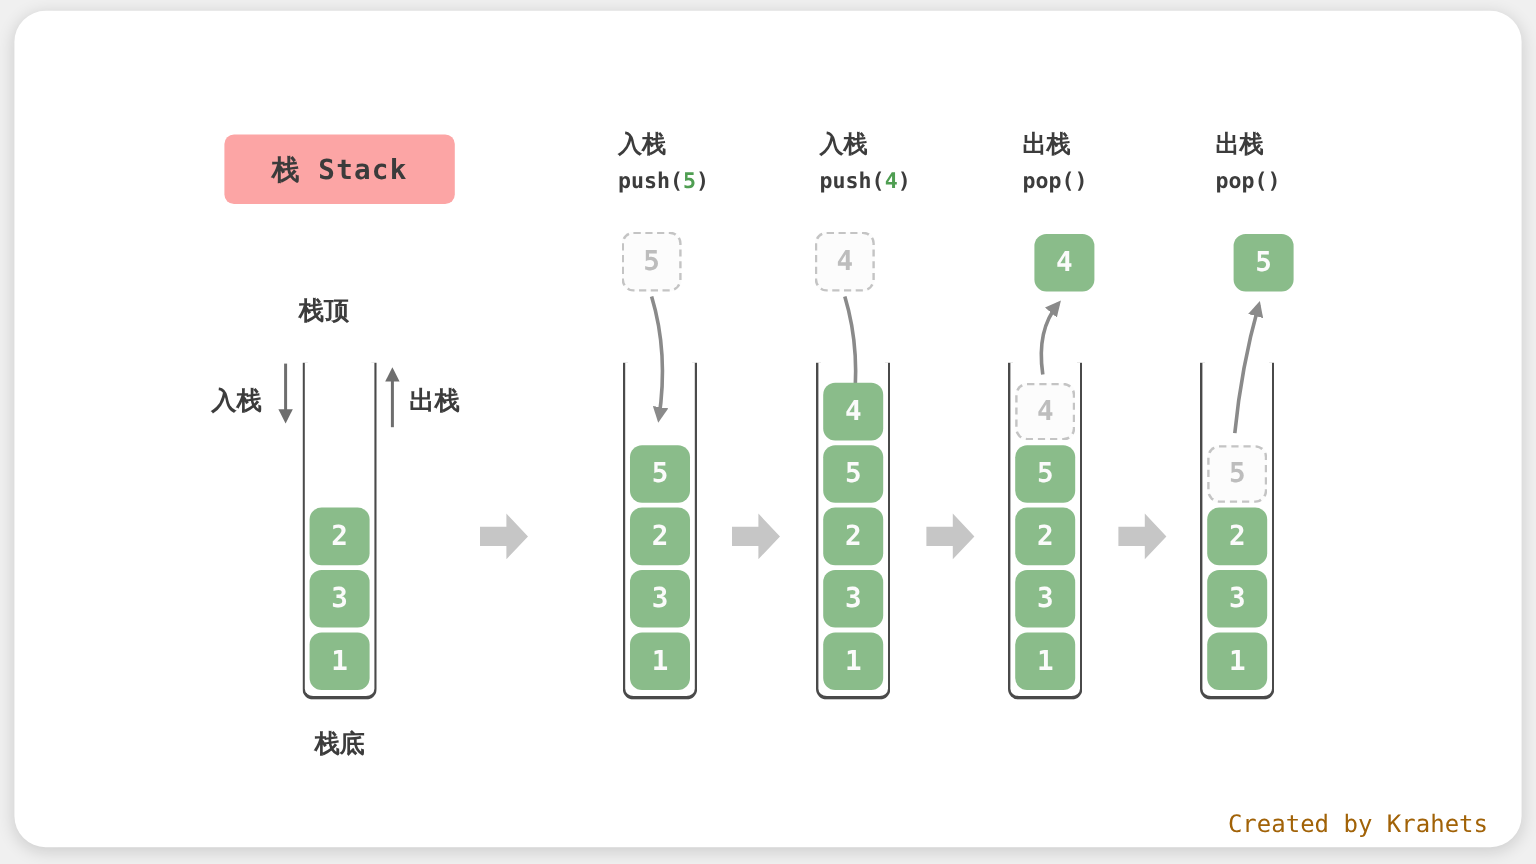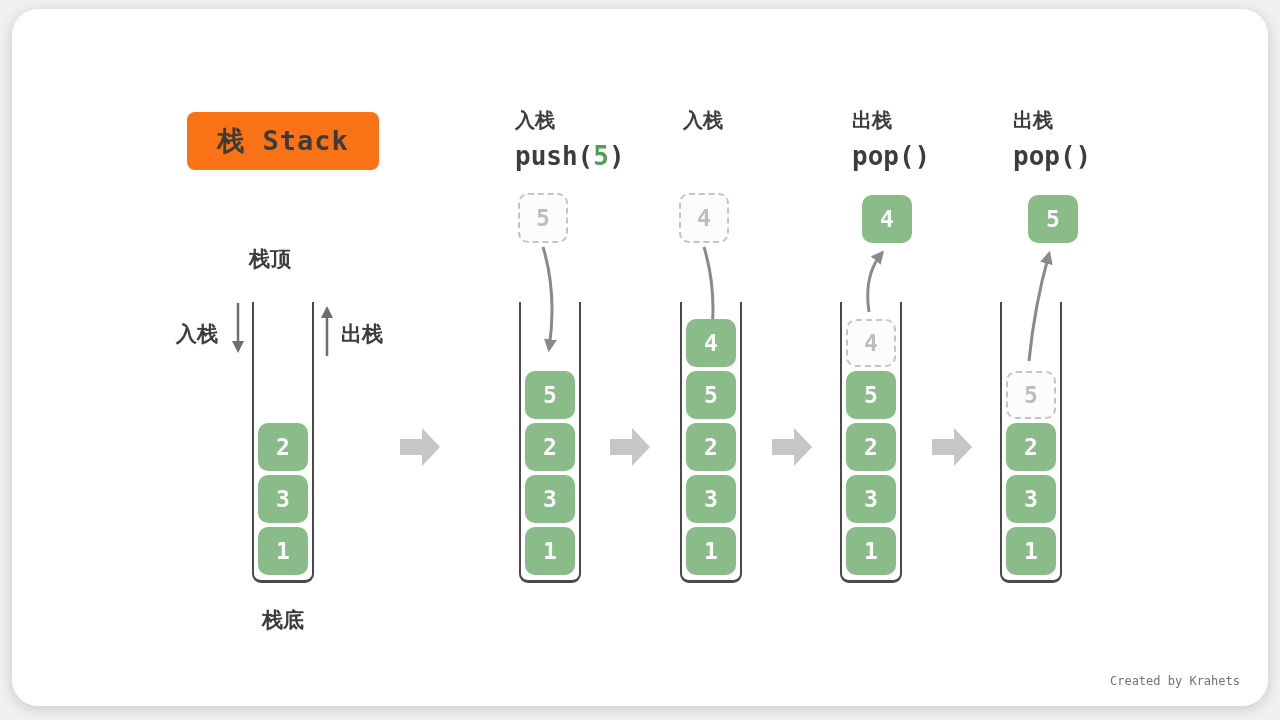--- a/index.html
+++ b/index.html
@@ -8,36 +8,36 @@
   .card {
     position:absolute; left:12px; top:9px; width:1256px; height:697px;
     background:#ffffff; border-radius:26px;
     box-shadow:0 3px 14px rgba(0,0,0,0.16);
   }
   .abs { position:absolute; }
 
   
   .badge {
     left:187px; top:112px; width:192px; height:58px;
-    background:#f97316; border-radius:8px;
+    background:#fca5a5; border-radius:8px;
     display:flex; align-items:center; justify-content:center;
     font-family:"DejaVu Sans Mono", monospace;
-    font-size:27px; font-weight:bold; color:#3b3b3b; letter-spacing:1px;
+    font-size:23px; font-weight:bold; color:#3b3b3b; letter-spacing:1px;
   }
 
   
   .cn-label { font-size:21px; font-weight:bold; color:#3c3c3c; }
   .center90 { width:92px; text-align:center; }
 
   
   .step-header { width:150px; }
   .step-header .cn { font-size:20px; font-weight:bold; color:#3c3c3c; }
   .step-header .code {
     margin-top:7px; font-family:"DejaVu Sans Mono", monospace;
-    font-size:26px; color:#3c3c3c; font-weight:600;
+    font-size:18px; color:#3c3c3c; font-weight:600;
   }
   .step-header .arg { color:#4f9e52; font-weight:bold; }
 
   
   .container {
     width:62px; height:281px; top:302px;
     border-left:2px solid #4a4a4a; border-right:2px solid #4a4a4a;
     border-bottom:3px solid #4a4a4a;
     border-radius:0 0 9px 9px;
     display:flex; flex-direction:column; justify-content:flex-end; align-items:center;
@@ -57,21 +57,21 @@
     display:flex; align-items:center; justify-content:center;
     font-family:"DejaVu Sans Mono", monospace; font-size:23px; font-weight:bold;
   }
   .float-box.dashed { background:#fcfcfc; border:2px dashed #c4c4c4; color:#bdbdbd; font-weight:600; }
   .float-box.green { height:48px; background:#8abc8a; color:#fbfbfb; }
 
   svg.overlay { position:absolute; left:0; top:0; width:1280px; height:720px; pointer-events:none; }
 
   .watermark {
     right:40px; top:674px;
-    font-family:"DejaVu Sans Mono", monospace; font-size:12px; color:#737373;
+    font-family:"DejaVu Sans Mono", monospace; font-size:20px; color:#a16207;
   }
 </style>
 </head>
 <body>
 
 <div class="page">
   <div class="card"></div>
 
   <svg class="overlay" viewBox="0 0 1280 720">
     <defs>
@@ -103,20 +103,21 @@
   <div class="abs cn-label center90" style="left:237px; top:606px;text-align:center;">栈底</div>
   <div class="abs cn-label" style="left:176px; top:320px;">入栈</div>
   <div class="abs cn-label" style="left:341px; top:320px;">出栈</div>
 
   <div class="abs step-header" style="left:515px; top:107px;">
     <div class="cn">入栈</div>
     <div class="code"><span>push(</span><span class="arg">5</span><span>)</span></div>
   </div>
   <div class="abs step-header" style="left:683px; top:107px;">
     <div class="cn">入栈</div>
+    <div class="code"><span>push(</span><span class="arg">4</span><span>)</span></div>
   </div>
   <div class="abs step-header" style="left:852px; top:107px;">
     <div class="cn">出栈</div>
     <div class="code"><span>pop()</span></div>
   </div>
   <div class="abs step-header" style="left:1013px; top:107px;">
     <div class="cn">出栈</div>
     <div class="code"><span>pop()</span></div>
   </div>
 

